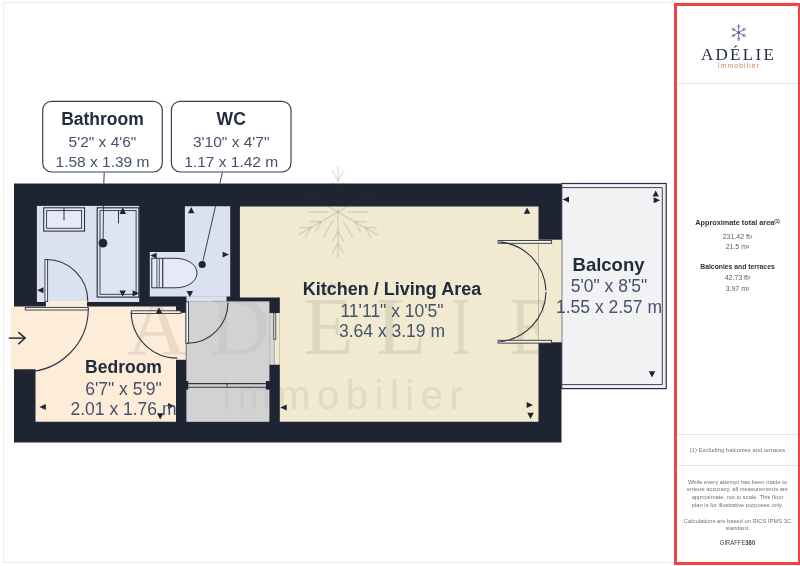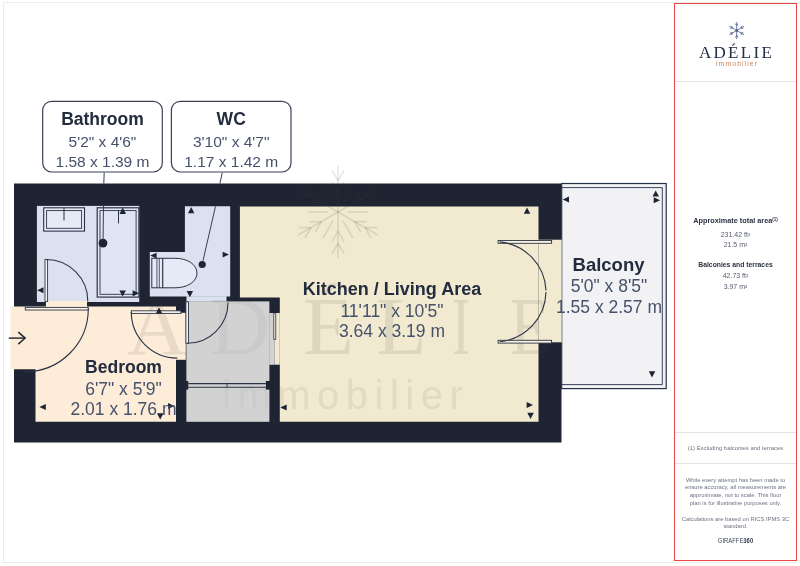--- a/index.html
+++ b/index.html
@@ -1,18 +1,18 @@
 <!DOCTYPE html>
 <html><head>
 <meta charset="utf-8">
 <style>
 html,body{margin:0;padding:0;background:#ffffff;}
 #page{position:relative;width:800px;height:566px;overflow:hidden;background:#ffffff;font-family:"Liberation Sans",sans-serif;}
 #plan{position:absolute;left:0;top:0;}
-.sb{position:absolute;left:674px;top:3px;width:121px;height:556px;border:1px solid #ef4444;background:#fff;}
+.sb{position:absolute;left:674px;top:3px;width:121px;height:556px;border:3px solid #ef4444;background:#fff;}
 .sbline{position:absolute;left:0;width:100%;border-top:1px solid #e4e4e4;}
 .sbt{position:absolute;width:100%;text-align:center;color:#555e6e;}
 </style>
 </head>
 <body>
 <div id="page">
 
 <div style="position:absolute;left:2.5px;top:2px;width:792px;height:559px;border:1px solid #ececec;"></div>
 <svg id="plan" width="800" height="566" viewBox="0 0 800 566">
 

